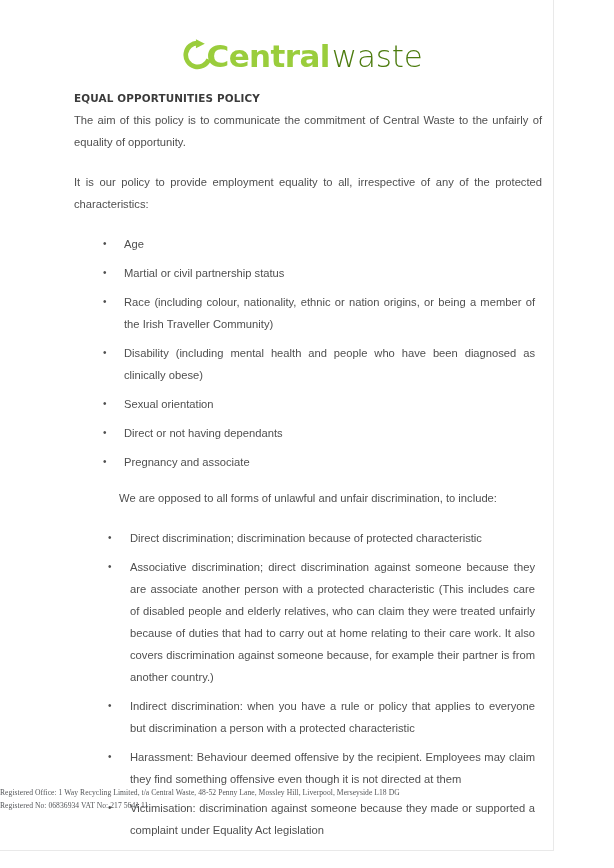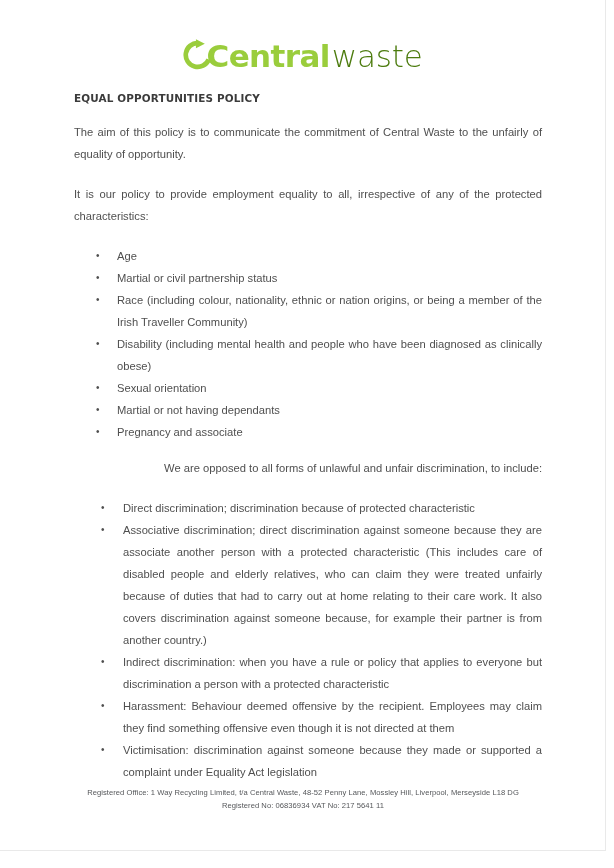--- a/index.html
+++ b/index.html
@@ -10,21 +10,21 @@
   body {
     width: 614px;
     height: 868px;
     font-family: "Liberation Sans", sans-serif;
     -webkit-font-smoothing: antialiased;
   }
 
   .page {
     position: relative;
     box-sizing: border-box;
-    width: 606px;
+    width: 554px;
     height: 851px;
     margin: 0;
     background: #ffffff;
     border-right: 1px solid #e9e9e9;
     border-bottom: 1px solid #e9e9e9;
     overflow: hidden;
   }
 
   
   .logo-block {
@@ -76,44 +76,44 @@
     width: 468px;
     color: #4a4a4a;
   }
 
   .doc-title {
     font-family: "DejaVu Sans", sans-serif;
     font-size: 10.4px;
     font-weight: bold;
     letter-spacing: 0.15px;
     color: #3b3b3b;
-    margin: 0 0 17px 0;
+    margin: 0 0 5px 0;
   }
 
   p.para {
     margin: 0 0 18px 0;
     font-size: 11.2px;
     line-height: 22px;
     text-align: justify;
     color: #4f4f4f;
   }
-  p.para.nojustify { text-align: right; }
+  p.para.nojustify { text-align: center; }
 
   ul.blist {
     margin: 0 0 14px 0;
     padding: 0;
     list-style: none;
   }
   ul.blist li {
     position: relative;
     font-size: 11.2px;
     line-height: 22px;
     color: #4f4f4f;
     text-align: justify;
-    margin: 0;
+    margin: 7px;
   }
   ul.blist li::before {
     content: "\2022";
     position: absolute;
     font-size: 10px;
     color: #4f4f4f;
     line-height: 22px;
   }
 
   
@@ -123,25 +123,25 @@
   
   ul.lvl2 { padding-left: 49px; }
   ul.lvl2 li::before { left: -22px; }
 
   
   .footer {
     position: absolute;
     left: 0;
     bottom: 38px;
     width: 606px;
-    text-align: center;
     font-size: 7.6px;
     line-height: 13px;
     color: #55575a;
     letter-spacing: 0.05px;
+    font-family: Liberation Serif, serif;
   }
   .footer div { white-space: nowrap; }
 </style>
 </head>
 <body>
 
 <div class="page">
 
   <div class="logo-block">
     <div class="logo">
@@ -162,21 +162,21 @@
     <p class="para">The aim of this policy is to communicate the commitment of Central Waste to the unfairly of equality of opportunity.</p>
 
     <p class="para">It is our policy to provide employment equality to all, irrespective of any of the protected characteristics:</p>
 
     <ul class="blist lvl1">
       <li>Age</li>
       <li>Martial or civil partnership status</li>
       <li>Race (including colour, nationality, ethnic or nation origins, or being a member of the Irish Traveller Community)</li>
       <li>Disability (including mental health and people who have been diagnosed as clinically obese)</li>
       <li>Sexual orientation</li>
-      <li>Martial or not having dependants</li>
+      <li>Direct or not having dependants</li>
       <li>Pregnancy and associate</li>
     </ul>
 
     <p class="para nojustify">We are opposed to all forms of unlawful and unfair discrimination, to include:</p>
 
     <ul class="blist lvl2">
       <li>Direct discrimination; discrimination because of protected characteristic</li>
       <li>Associative discrimination; direct discrimination against someone because they are associate another person with a protected characteristic (This includes care of disabled people and elderly relatives, who can claim they were treated unfairly because of duties that had to carry out at home relating to their care work.  It also covers discrimination against someone because, for example their partner is from another country.)</li>
       <li>Indirect discrimination: when you have a rule or policy that applies to everyone but discrimination a person with a protected characteristic</li>
       <li>Harassment: Behaviour deemed offensive by the recipient.  Employees may claim they find something offensive even though it is not directed at them</li>

